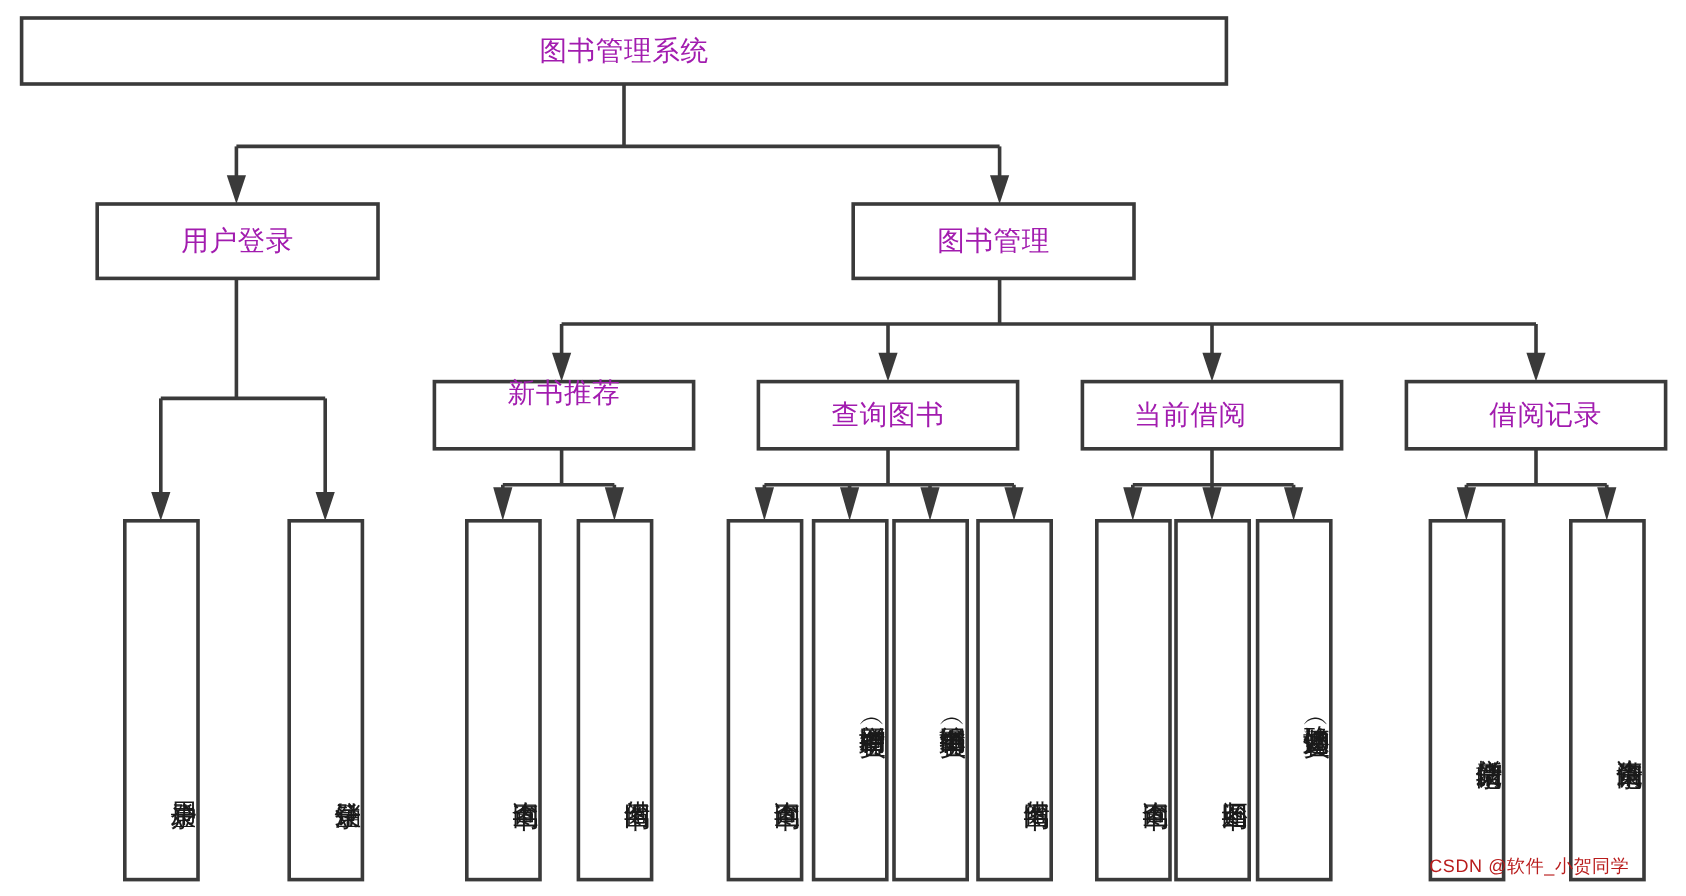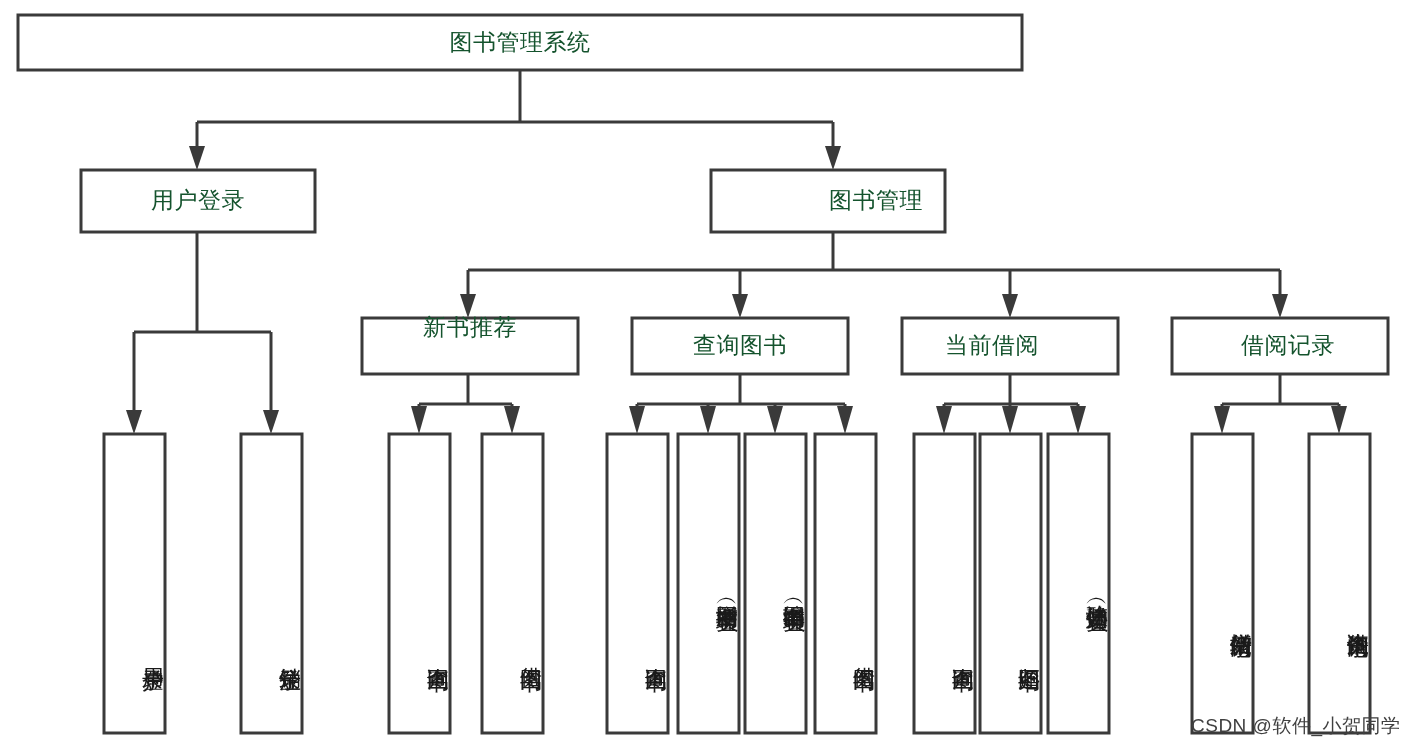--- a/index.html
+++ b/index.html
@@ -39,21 +39,21 @@
   }
   .arrow-head {
     fill: #3a3a3a;
     stroke: none;
   }
   .node-label-h {
     position: absolute;
     display: flex;
     align-items: center;
     justify-content: center;
-    color: #14532d;
+    color: #a21caf;
     font-size: 23px;
     line-height: 1.1;
     letter-spacing: 0.5px;
     white-space: nowrap;
     pointer-events: none;
   }
   .node-label-v {
     position: absolute;
     display: flex;
     align-items: flex-start;
@@ -66,22 +66,22 @@
     text-orientation: upright;
     pointer-events: none;
   }
   .node-label-v > span {
     writing-mode: vertical-rl;
     text-orientation: upright;
     white-space: nowrap;
   }
   .watermark {
     position: absolute;
-    color: #404040;
-    font-size: 19px;
+    color: #b91c1c;
+    font-size: 15px;
     letter-spacing: 0.5px;
     white-space: nowrap;
     pointer-events: none;
   }
 </style>
 </head>
 <body>
 
 <div id="diagram-root">
 
@@ -185,21 +185,21 @@
     <rect class="node-box" x="980" y="434" width="61" height="299"></rect>
     <rect class="node-box" x="1048" y="434" width="61" height="299"></rect>
 
     <rect class="node-box" x="1192" y="434" width="61" height="299"></rect>
     <rect class="node-box" x="1309" y="434" width="61" height="299"></rect>
   </svg>
 
   <div class="node-label-h" style="left:18px; top:15px; width:1004px; height:55px;">图书管理系统</div>
 
   <div class="node-label-h" style="left:81px; top:170px; width:234px; height:62px;">用户登录</div>
-  <div class="node-label-h" style="left:711px; top:170px; width:234px; height:62px;padding-left:48px;">图书管理</div>
+  <div class="node-label-h" style="left:711px; top:170px; width:234px; height:62px;">图书管理</div>
 
   <div class="node-label-h" style="left:362px; top:304px; width:216px; height:48px;">新书推荐</div>
   <div class="node-label-h" style="left:632px; top:318px; width:216px; height:56px;">查询图书</div>
   <div class="node-label-h" style="left:902px; top:318px; width:180px; height:56px;">当前借阅</div>
   <div class="node-label-h" style="left:1172px; top:318px; width:232px; height:56px;">借阅记录</div>
 
   <div class="node-label-v" style="left:104px; top:434px; width:61px; height:299px; padding-top:68px;">
     <span>用户登录</span>
   </div>
   <div class="node-label-v" style="left:241px; top:434px; width:61px; height:299px; padding-top:68px;">

